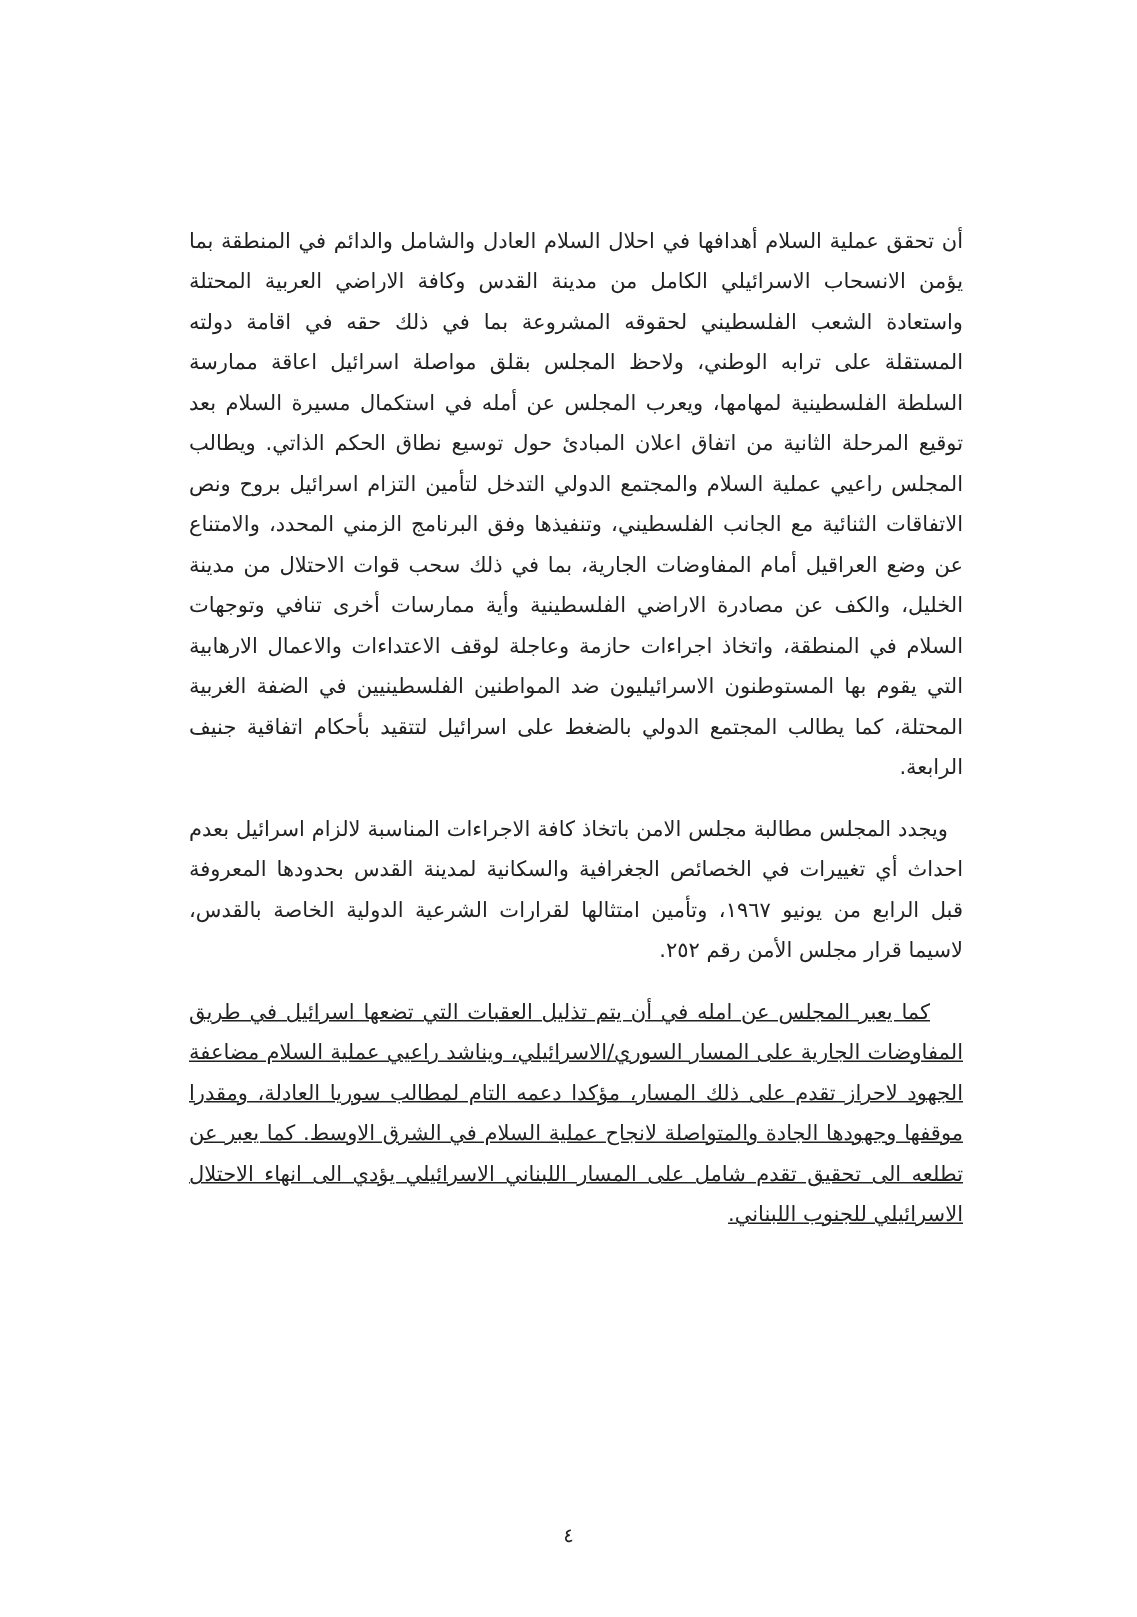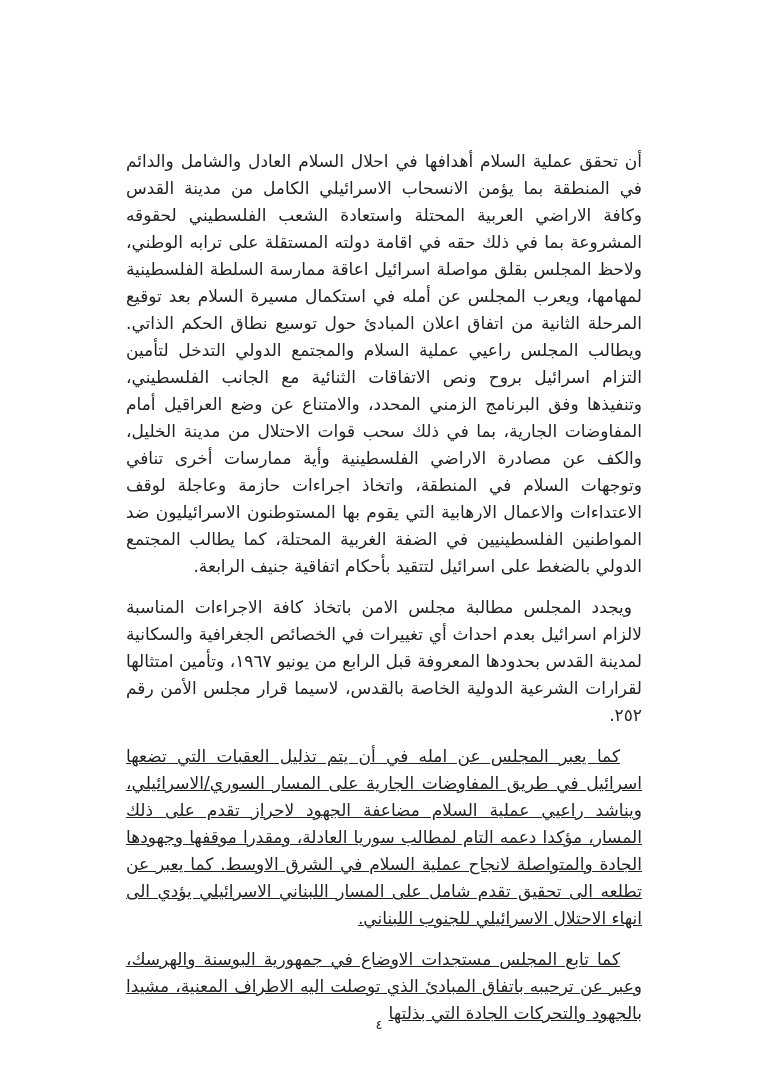--- a/index.html
+++ b/index.html
@@ -19,21 +19,21 @@
   }
   .text-block {
     position: absolute;
     top: 148px;
     right: 116px;
     width: 516px;
     direction: rtl;
     text-align: justify;
     text-justify: inter-word;
     color: #222222;
-    font-size: 17px;
+    font-size: 14px;
     line-height: 27px;
   }
   .text-block p {
     margin: 0 0 14px 0;
     padding: 0;
   }
   .text-block p.indent {
     text-indent: 22px;
     text-decoration: underline;
   }
@@ -53,17 +53,16 @@
   }
 </style>
 </head>
 <body>
 
 <div class="page">
   <div class="text-block">
     <p>أن تحقق عملية السلام أهدافها في احلال السلام العادل والشامل والدائم في المنطقة بما يؤمن الانسحاب الاسرائيلي الكامل من مدينة القدس وكافة الاراضي العربية المحتلة واستعادة الشعب الفلسطيني لحقوقه المشروعة بما في ذلك حقه في اقامة دولته المستقلة على ترابه الوطني، ولاحظ المجلس بقلق مواصلة اسرائيل اعاقة ممارسة السلطة الفلسطينية لمهامها، ويعرب المجلس عن أمله في استكمال مسيرة السلام بعد توقيع المرحلة الثانية من اتفاق اعلان المبادئ حول توسيع نطاق الحكم الذاتي. ويطالب المجلس راعيي عملية السلام والمجتمع الدولي التدخل لتأمين التزام اسرائيل بروح ونص الاتفاقات الثنائية مع الجانب الفلسطيني، وتنفيذها وفق البرنامج الزمني المحدد، والامتناع عن وضع العراقيل أمام المفاوضات الجارية، بما في ذلك سحب قوات الاحتلال من مدينة الخليل، والكف عن مصادرة الاراضي الفلسطينية وأية ممارسات أخرى تنافي وتوجهات السلام في المنطقة، واتخاذ اجراءات حازمة وعاجلة لوقف الاعتداءات والاعمال الارهابية التي يقوم بها المستوطنون الاسرائيليون ضد المواطنين الفلسطينيين في الضفة الغربية المحتلة، كما يطالب المجتمع الدولي بالضغط على اسرائيل لتتقيد بأحكام اتفاقية جنيف الرابعة.</p>
     <p class="indent-sm">ويجدد المجلس مطالبة مجلس الامن باتخاذ كافة الاجراءات المناسبة لالزام اسرائيل بعدم احداث أي تغييرات في الخصائص الجغرافية والسكانية لمدينة القدس بحدودها المعروفة قبل الرابع من يونيو ١٩٦٧، وتأمين امتثالها لقرارات الشرعية الدولية الخاصة بالقدس، لاسيما قرار مجلس الأمن رقم ٢٥٢.</p>
     <p class="indent">كما يعبر المجلس عن امله في أن يتم تذليل العقبات التي تضعها اسرائيل في طريق المفاوضات الجارية على المسار السوري/الاسرائيلي، ويناشد راعيي عملية السلام مضاعفة الجهود لاحراز تقدم على ذلك المسار، مؤكدا دعمه التام لمطالب سوريا العادلة، ومقدرا موقفها وجهودها الجادة والمتواصلة لانجاح عملية السلام في الشرق الاوسط. كما يعبر عن تطلعه الى تحقيق تقدم شامل على المسار اللبناني الاسرائيلي يؤدي الى انهاء الاحتلال الاسرائيلي للجنوب اللبناني.</p>
-    <p class="indent">كما تابع المجلس مستجدات الاوضاع في جمهورية البوسنة والهرسك، وعبر عن ترحيبه باتفاق المبادئ الذي توصلت اليه الاطراف المعنية، مشيدا بالجهود والتحركات الجادة التي بذلتها</p>
   </div>
 
   <div class="page-number">٤</div>
 </div>
 
 </body></html>

